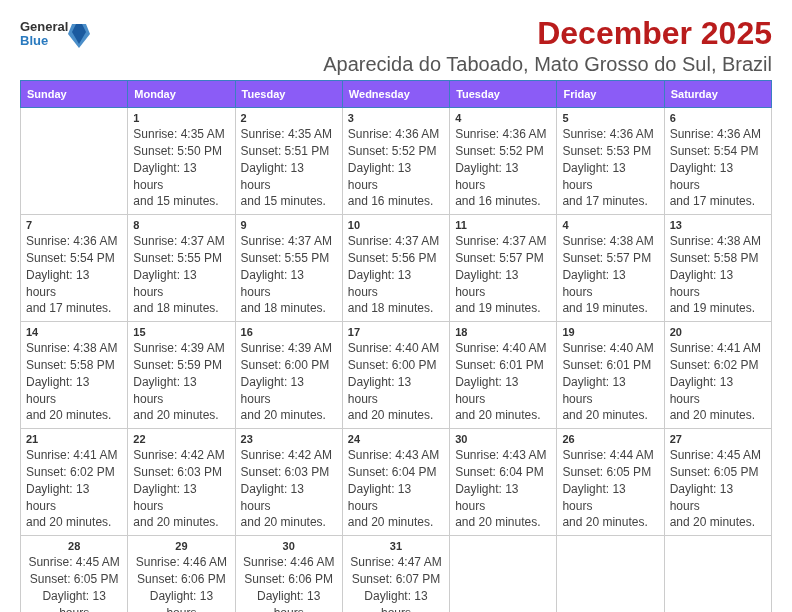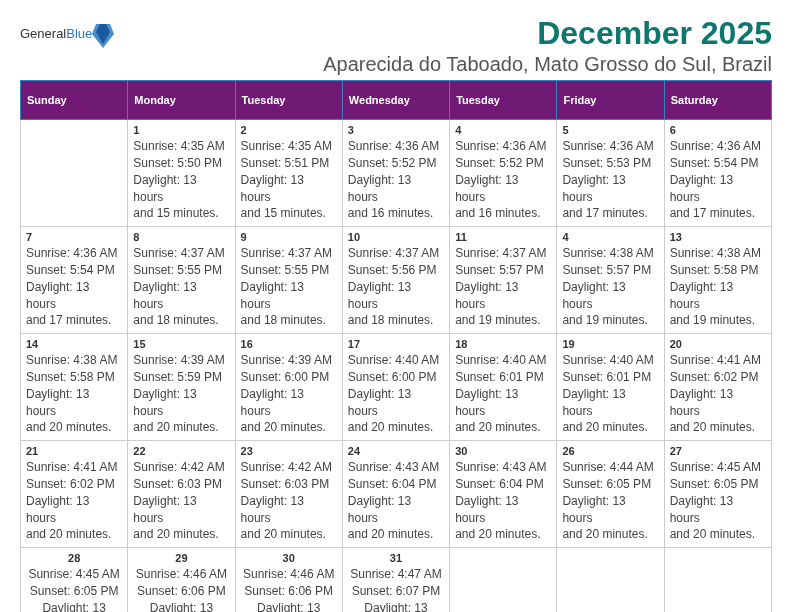--- a/index.html
+++ b/index.html
@@ -23,52 +23,52 @@
       margin-bottom: 4px;
     }
     .logo {
       display: flex;
       align-items: center;
       gap: 2px;
       margin-top: 4px;
     }
     .logo-text {
       display: flex;
-      flex-direction: row;
+      flex-direction: column;
       font-size: 13px;
-      font-weight: normal;
+      font-weight: bold;
       line-height: 1.1;
     }
     .logo-general { color: #333; }
     .logo-blue { color: #2a7abf; }
     .title-block {
       text-align: right;
     }
     .month-title {
       font-size: 32px;
       font-weight: bold;
-      color: #0f766e;
+      color: #b91c1c;
       line-height: 1.1;
     }
     .location-title {
       font-size: 20px;
       color: #555;
       margin-top: 2px;
     }
     .calendar-table {
       width: 100%;
       border-collapse: collapse;
       table-layout: fixed;
       font-size: 9.5px;
     }
     .calendar-table thead tr th {
-      background-color: #701a75;
+      background-color: #8b5cf6;
       color: #fff;
       text-align: left;
-      padding: 13px 6px;
+      padding: 7px 6px;
       font-size: 11px;
       font-weight: bold;
       border: 1px solid #3a7fc1;
       margin-top: 21px;
     }
     .calendar-table tbody tr td {
       border: 1px solid #ccc;
       vertical-align: top;
       padding: 4px 5px;
       height: 80px;

